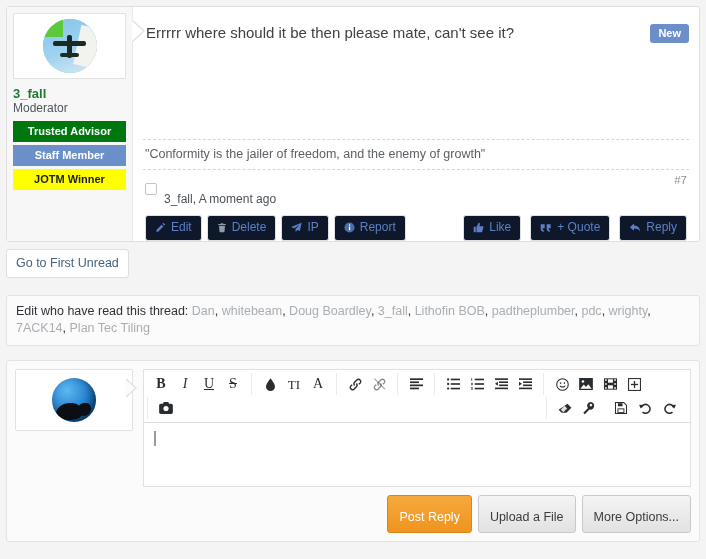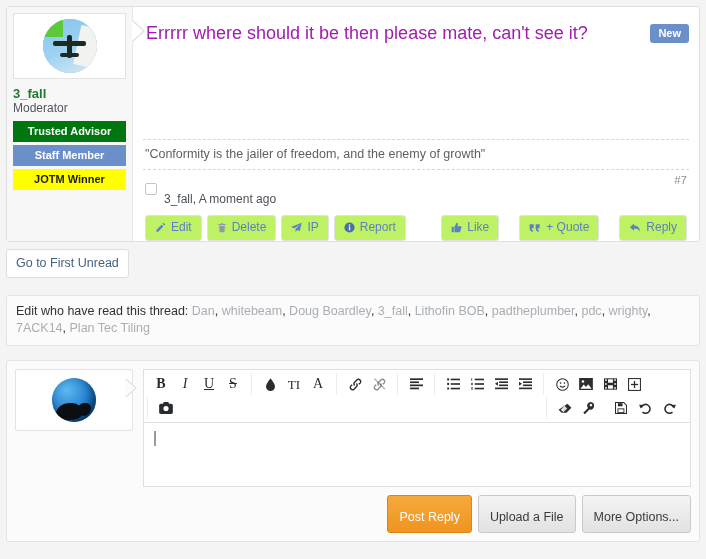--- a/index.html
+++ b/index.html
@@ -136,22 +136,22 @@
     display: flex;
     flex-direction: column;
   }
   .msg-head {
     display: flex;
     align-items: flex-start;
     justify-content: space-between;
     padding: 16px 0 0 0;
   }
   .msg-title {
-    font-size: 18px;
-    color: #a21caf;
+    font-size: 15px;
+    color: #404040;
     line-height: 20px;
     padding-left: 3px;
   }
   .new-badge {
     background: #6b8fc9;
     color: #ffffff;
     font-size: 11px;
     font-weight: bold;
     padding: 3px 8px 4px 8px;
     border-radius: 3px;
@@ -195,33 +195,33 @@
 
   .actions-row {
     display: flex;
     align-items: center;
     justify-content: space-between;
     padding: 9px 2px 0 2px;
   }
   .btn-group { display: flex; }
   .abtn {
     border: 1px solid #dfe2e5;
-    background: #bef264;
+    background: #0f172a;
     border-radius: 3px;
     color: #5b80c4;
     font-size: 12px;
     padding: 5px 9px 6px 9px;
     margin-right: 5px;
     line-height: 13px;
     display: inline-flex;
     align-items: center;
     gap: 5px;
     white-space: nowrap;
   }
-  .btn-group.right .abtn { margin-right: 0; margin-left: 20px; }
+  .btn-group.right .abtn { margin-right: 0; margin-left: 9px; }
   .abtn svg { display: block; }
 
   
   .unread-wrap { margin: 7px 6px 0 6px; }
   .unread-btn {
     display: inline-block;
     background: #ffffff;
     border: 1px solid #dedede;
     border-radius: 3px;
     padding: 6px 9px 7px 9px;

